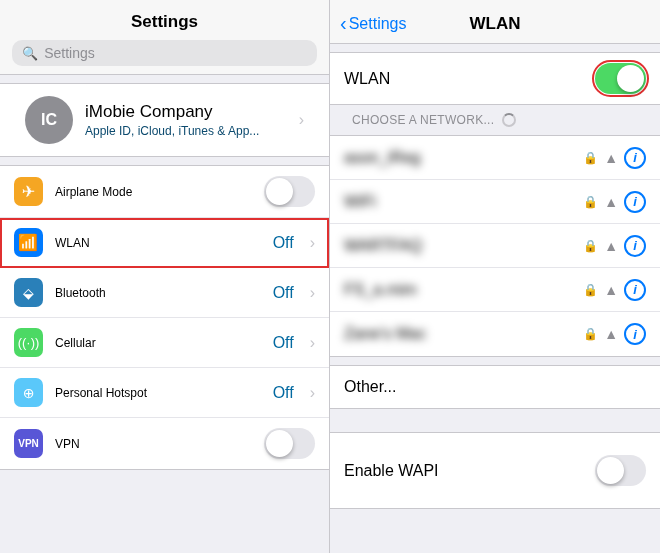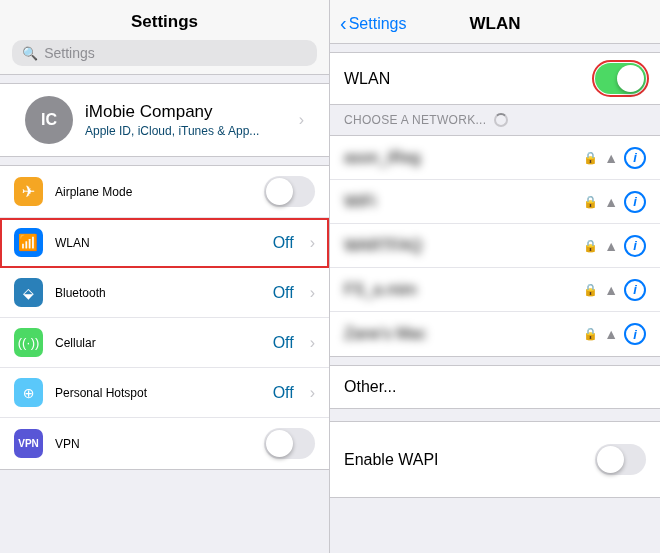--- a/index.html
+++ b/index.html
@@ -262,21 +262,21 @@
       border-radius: 50%;
       background: #fff;
       position: absolute;
       top: 2px;
       right: 2px;
       box-shadow: 0 2px 4px rgba(0,0,0,0.3);
     }
 
     .choose-network-bar {
       background: #efeff4;
-      padding: 8px 14px;
+      padding: 8px 22px;
       display: flex;
       align-items: center;
       gap: 8px;
     }
 
     .choose-network-text {
       font-size: 13px;
       color: #8e8e93;
       letter-spacing: 0.3px;
       text-transform: uppercase;
@@ -362,21 +362,21 @@
     .other-label {
       font-size: 16px;
       color: #000;
     }
 
     .enable-wapi-row {
       background: #fff;
       border-top: 1px solid #c8c7cc;
       border-bottom: 1px solid #c8c7cc;
       padding: 22px 14px;
-      margin-top: 12px;
+      margin-top: 23px;
       display: flex;
       align-items: center;
       justify-content: space-between;
       min-height: 44px;
     }
 
     .enable-wapi-label {
       font-size: 16px;
       color: #000;
     }

